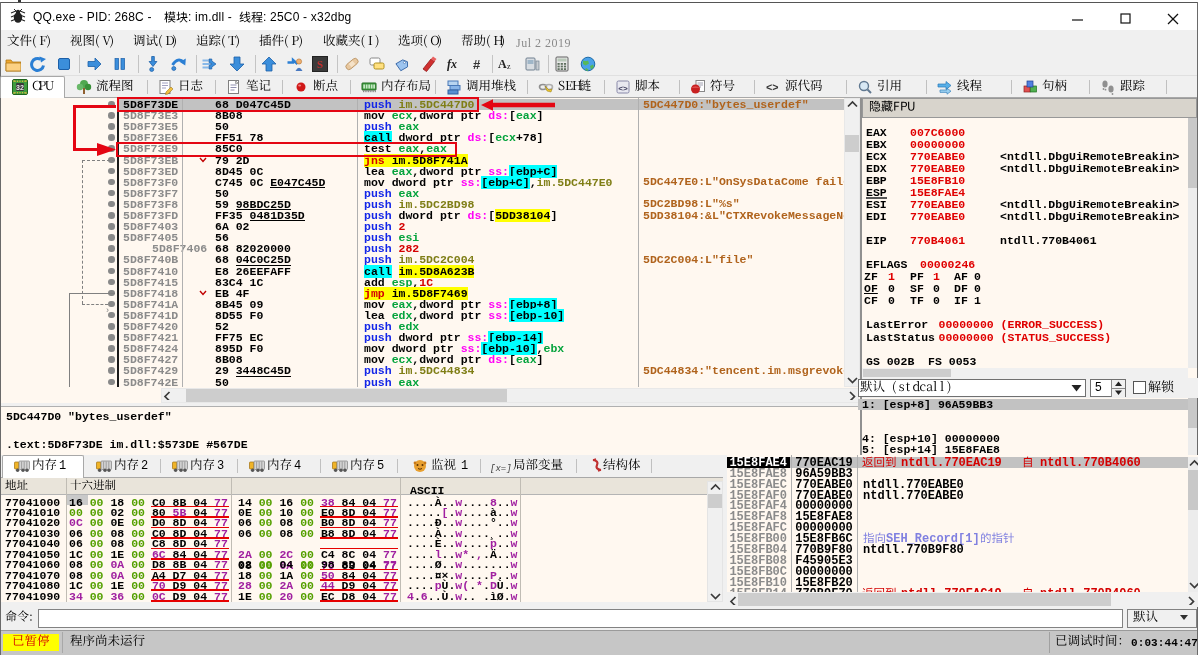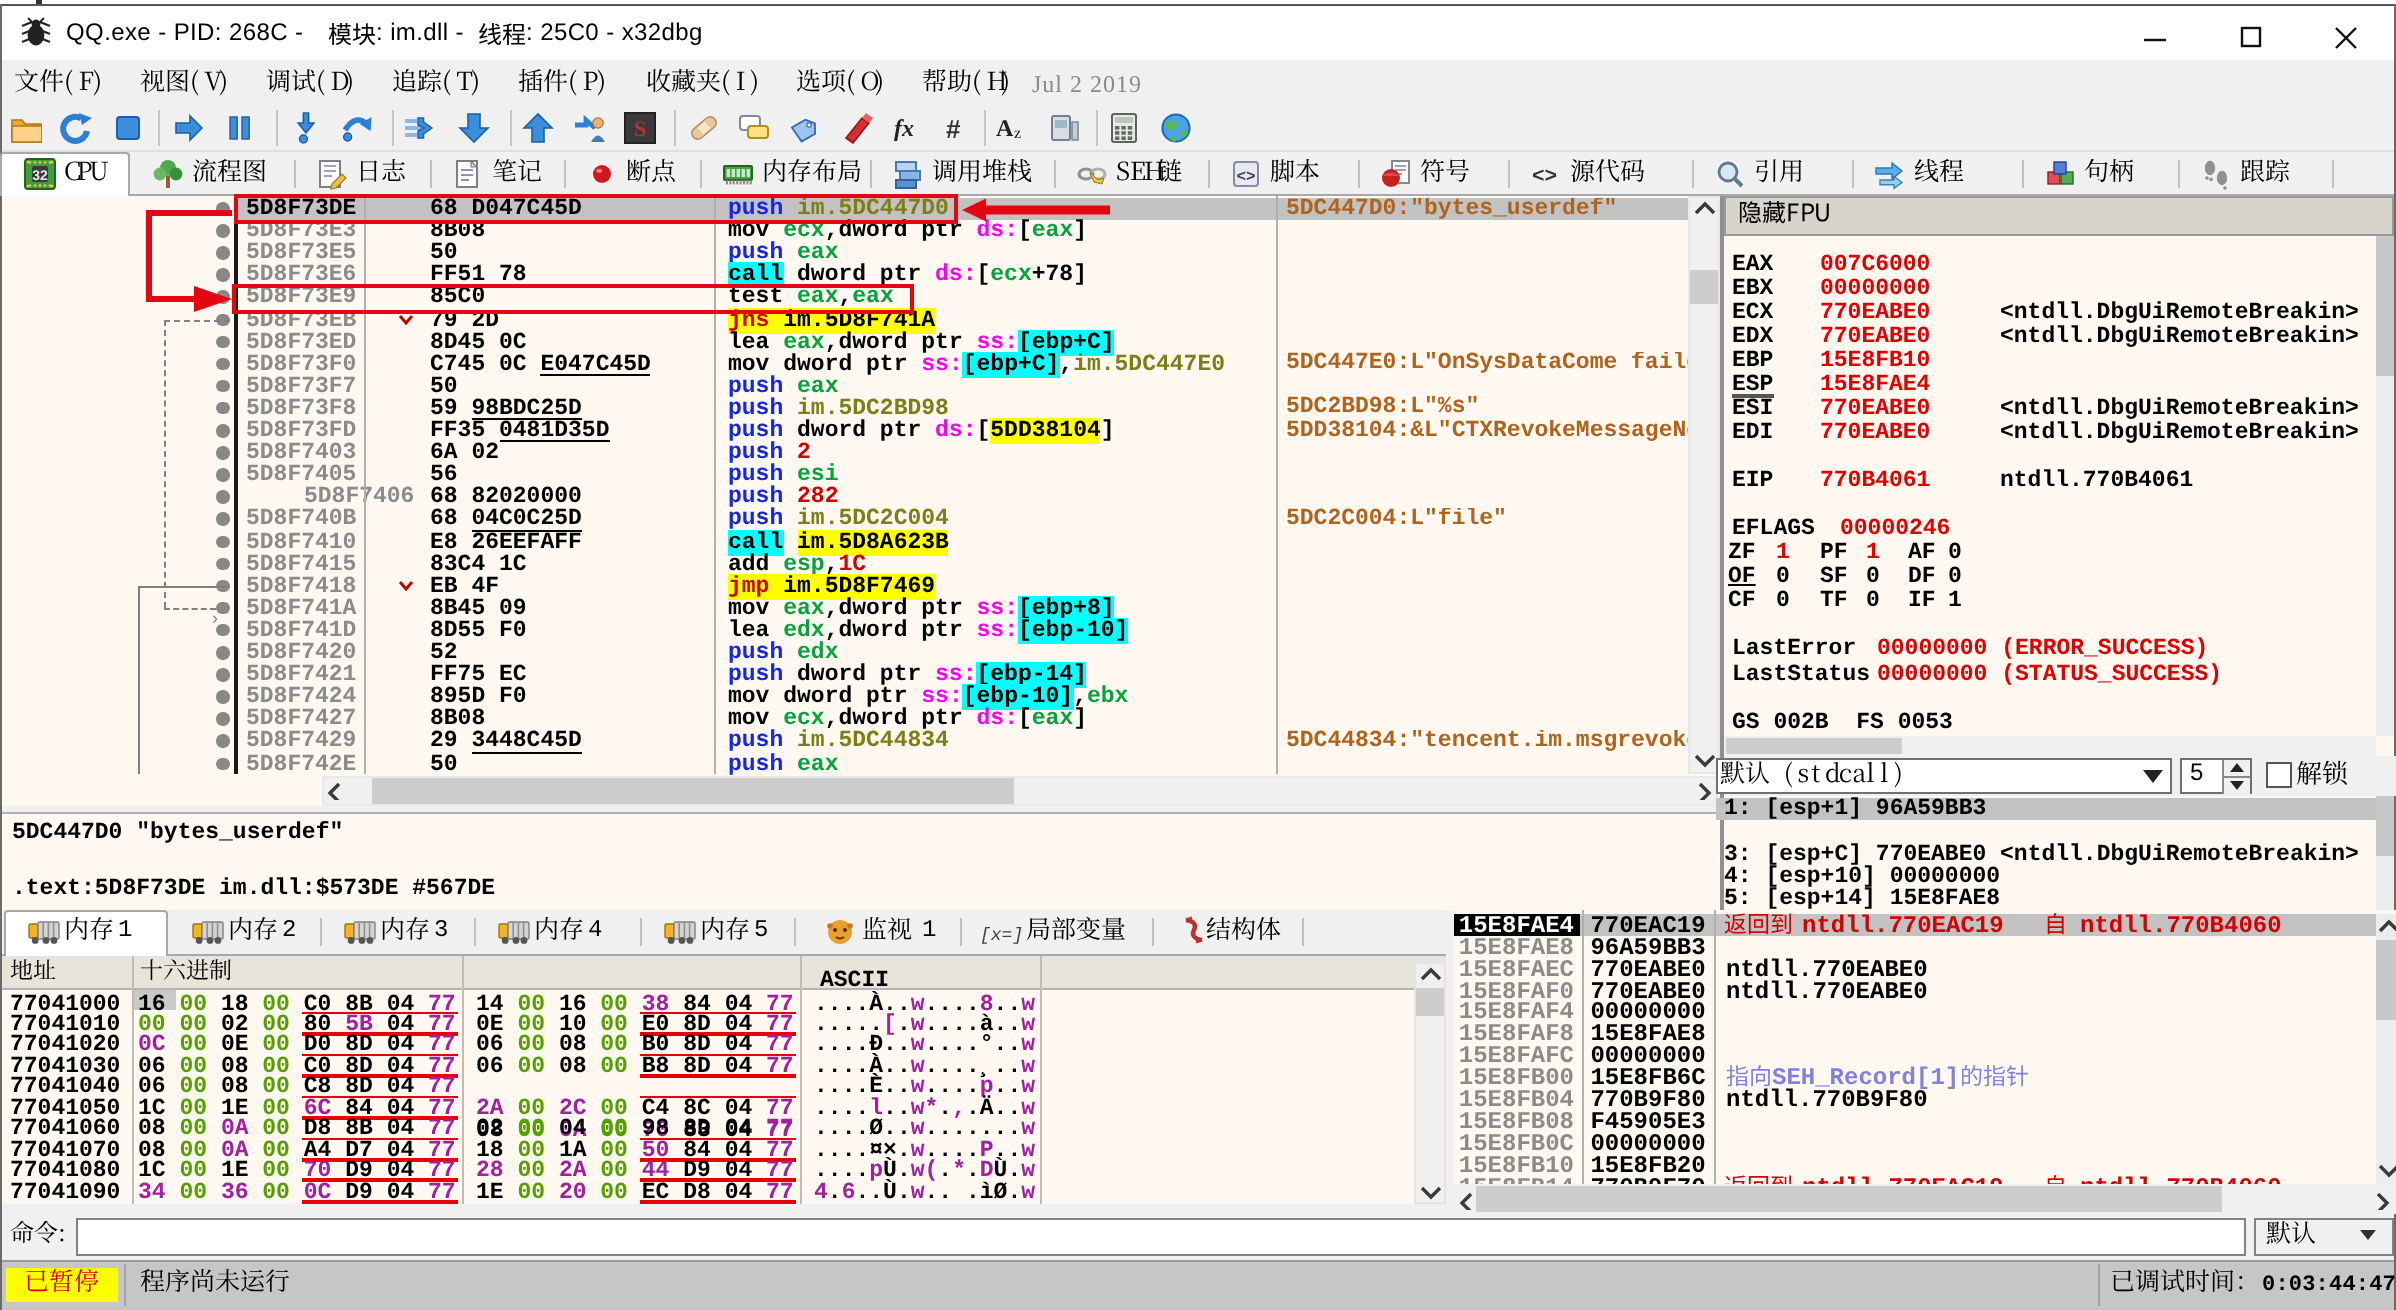--- a/index.html
+++ b/index.html
@@ -941,22 +941,21 @@
     </div>
     <div class="a " style="left:1133px;top:381px;width:13px;height:13px;background:#fff;border:1px solid #555"></div>
     <div class="a " style="left:1148px;top:381px;">
       <svg class="cs" width="26" height="16">
         <use href="#g75" transform="translate(0.0 10.4) scale(13)" fill="#000"></use>
         <use href="#g76" transform="translate(13.0 10.4) scale(13)" fill="#000"></use>
       </svg>
     </div>
     <div class="a " style="left:862px;top:398px;width:326px;height:57px;background:#fff8f0"></div>
     <div class="a " style="left:858px;top:398.6px;width:330px;height:11.3px;background:#c2c2c2"></div>
-    <div class="a m" style="left:862px;top:399.1px;"><span style="color:#000">1: [esp+1] 96A59BB3</span></div>
-    <div class="a m" style="left:862px;top:421.70000000000005px;"><span style="color:#000">3: [esp+C] 770EABE0 &lt;ntdll.DbgUiRemoteBreakin&gt;</span></div>
+    <div class="a m" style="left:862px;top:399.1px;"><span style="color:#000">1: [esp+8] 96A59BB3</span></div>
     <div class="a m" style="left:862px;top:433.0px;"><span style="color:#000">4: [esp+10] 00000000</span></div>
     <div class="a m" style="left:862px;top:444.3px;"><span style="color:#000">5: [esp+14] 15E8FAE8</span></div>
     <div class="a " style="left:1188px;top:398px;width:9px;height:57px;background:#ececec"></div>
     <div class="a " style="left:1188px;top:398px;width:9px;height:30px;background:#c8c8c8"></div>
     <div class="a " style="left:1px;top:455px;width:726px;height:23px;background:#f0f0f0"></div>
     <div class="a " style="left:1px;top:477px;width:726px;height:1px;background:#a8a8a8"></div>
     <div class="a " style="left:2px;top:455px;width:82px;height:23px;background:#fff;border:1px solid #a8a8a8;border-bottom:none;border-radius:2px 2px 0 0"></div>
     <div class="a " style="left:14px;top:460px;">
       <svg width="16" height="13" viewBox="0 0 16 13">
         <rect x="0.5" y="2" width="4.5" height="7" rx="0.8" fill="#f0b428" stroke="#a07010" stroke-width="0.7"></rect>

